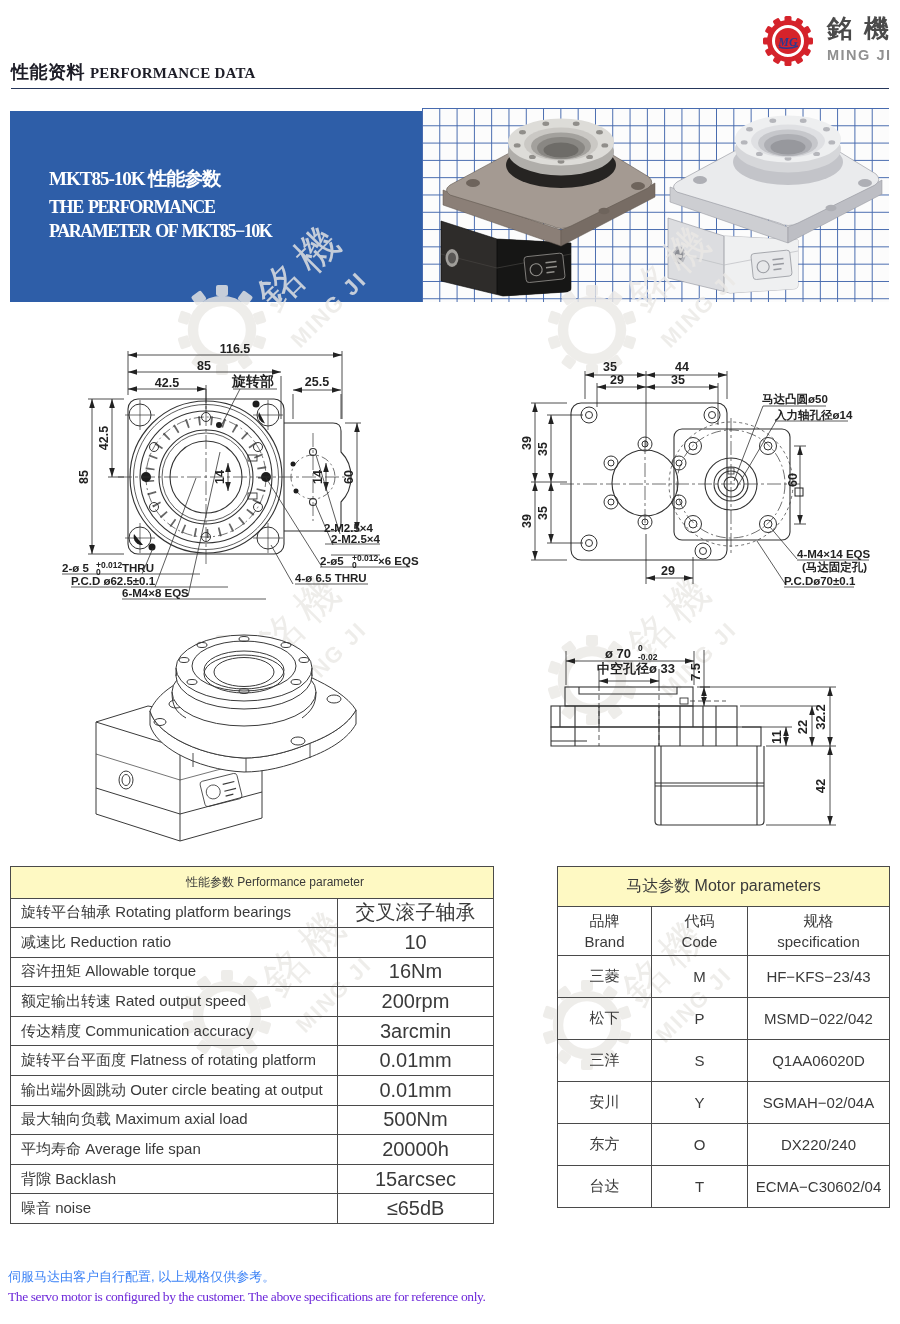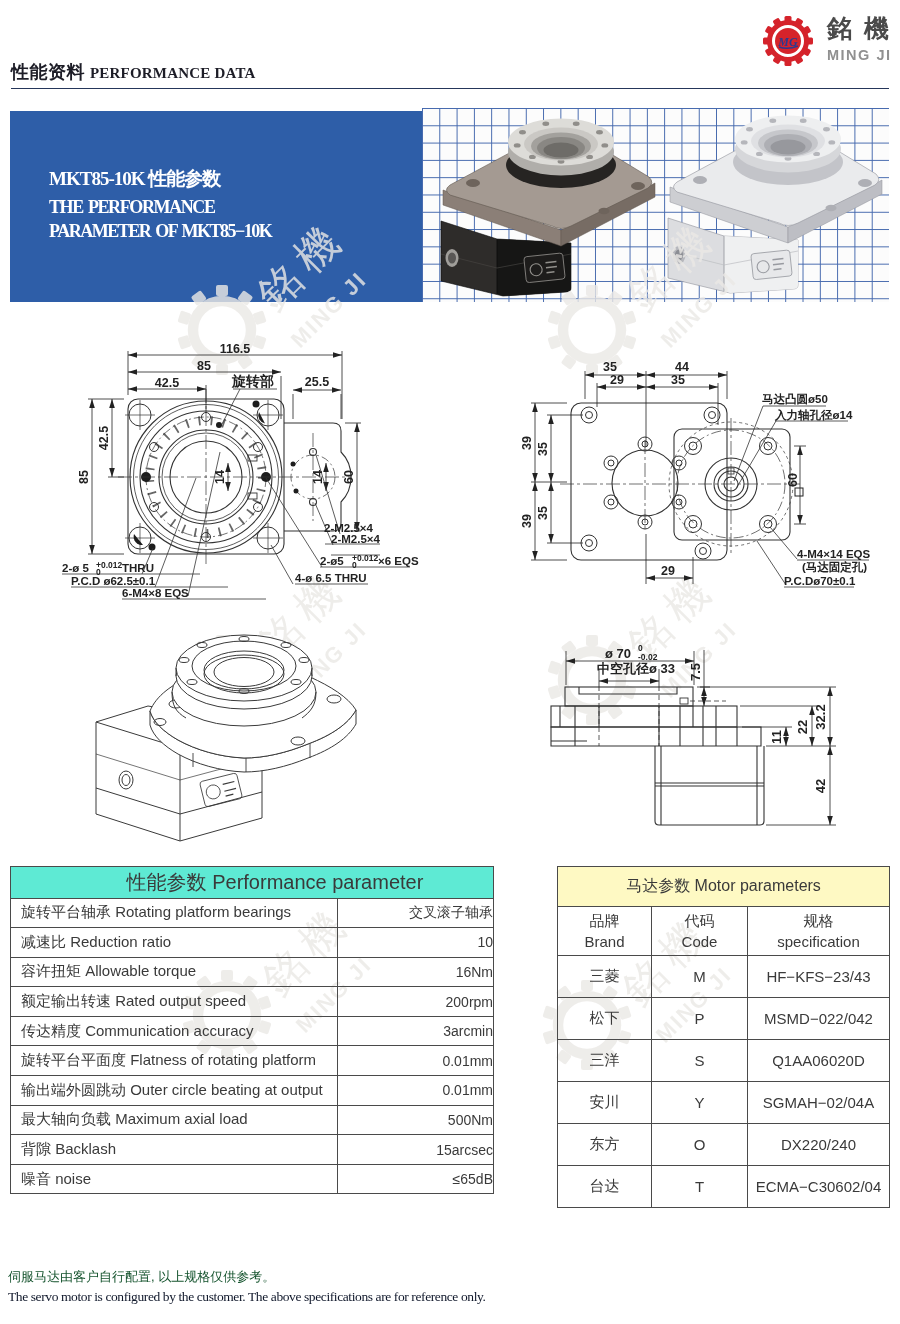--- a/index.html
+++ b/index.html
@@ -15,29 +15,29 @@
  background-image:linear-gradient(to right,#4468ad 1px,transparent 1px),linear-gradient(to bottom,#4468ad 1px,transparent 1px);
  background-size:17.3px 17.3px;background-position:0 0;}
 #banner-text{z-index:10;left:49px;top:0;color:#fff;font-family:"Liberation Serif",serif;font-weight:bold;}
 #banner-text div{position:absolute;left:0;white-space:nowrap;line-height:1;}
 #banner-text .l1{font-size:19px;letter-spacing:-1px;top:169px;}
 #banner-text .l2{font-size:18px;letter-spacing:-1.4px;word-spacing:2px;top:198px;}
 #banner-text .l3{font-size:18px;letter-spacing:-1.5px;word-spacing:2px;top:222px;}
 
 table{border-collapse:collapse;}
 #ptable{z-index:10;left:10px;top:866px;width:484px;font-size:15px;color:#3a3a3a;}
-#ptable th{border:1px solid #4a4a4a;background:#5eead4;font-weight:normal;font-size:20px;height:28.5px;text-indent:46px;text-align:center;}
+#ptable th{border:1px solid #4a4a4a;background:#fef9c3;font-weight:normal;font-size:12px;height:28.5px;text-indent:46px;text-align:center;}
 #ptable td{border:1px solid #4a4a4a;height:28.6px;padding:0 0 0 10px;}
-#ptable td.v{text-align:right;font-size:14px;padding:0;width:155px;}
+#ptable td.v{text-align:center;font-size:20px;padding:0;width:155px;}
 #mtable{z-index:10;left:557px;top:866px;width:333px;font-size:15px;color:#3a3a3a;}
 #mtable th{border:1px solid #4a4a4a;background:#fef9c3;font-weight:normal;font-size:16px;height:37px;}
 #mtable td{border:1px solid #4a4a4a;text-align:center;height:41px;padding:0;}
 #mtable td.hd{height:48px;font-size:15px;line-height:1.4;}
-#foot1{z-index:10;left:8px;top:1268px;font-size:13px;color:#14532d;}
-#foot2{z-index:10;left:8px;top:1289px;font-family:"Liberation Serif",serif;font-size:13.5px;letter-spacing:-0.4px;color:#0f172a;}
+#foot1{z-index:10;left:8px;top:1268px;font-size:13px;color:#3b82f6;}
+#foot2{z-index:10;left:8px;top:1289px;font-family:"Liberation Serif",serif;font-size:13.5px;letter-spacing:-0.4px;color:#6d28d9;}
 </style>
 </head>
 <body>
 
 <svg class="abs" id="logo" style="left:755px;top:2px;z-index:2" width="145" height="64" viewBox="0 0 145 64">
 <g transform="translate(33,39)">
 <g fill="#d5232b">
 <rect x="-3.5" y="-25" width="7" height="7" rx="1.5"></rect>
 <rect x="-3.5" y="18" width="7" height="7" rx="1.5"></rect>
 <rect x="-25" y="-3.5" width="7" height="7" rx="1.5"></rect>
@@ -475,20 +475,24 @@
       </tr>
 <tr>
         <td>输出端外圆跳动 Outer circle beating at output</td>
         <td class="v">0.01mm</td>
       </tr>
 <tr>
         <td>最大轴向负载 Maximum axial load</td>
         <td class="v">500Nm</td>
       </tr>
 <tr>
+        <td>平均寿命 Average life span</td>
+        <td class="v">20000h</td>
+      </tr>
+<tr>
         <td>背隙 Backlash</td>
         <td class="v">15arcsec</td>
       </tr>
 <tr>
         <td>噪音 noise</td>
         <td class="v">≤65dB</td>
       </tr>
 </tbody>
   </table>
 <table class="abs" id="mtable">

